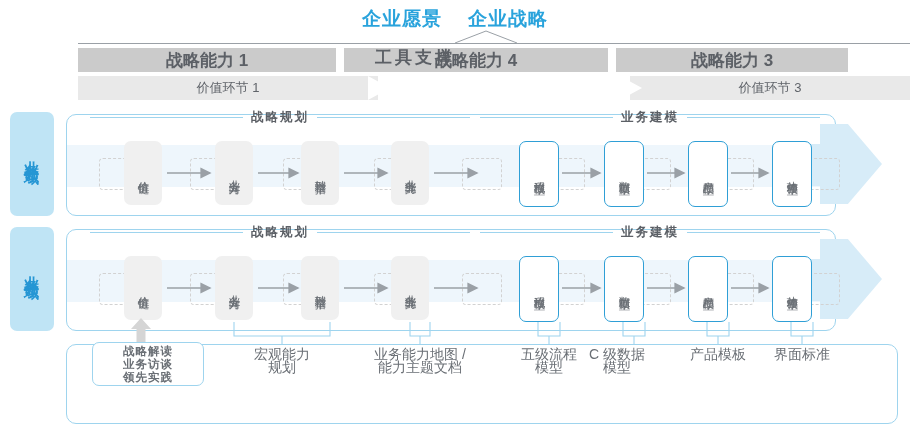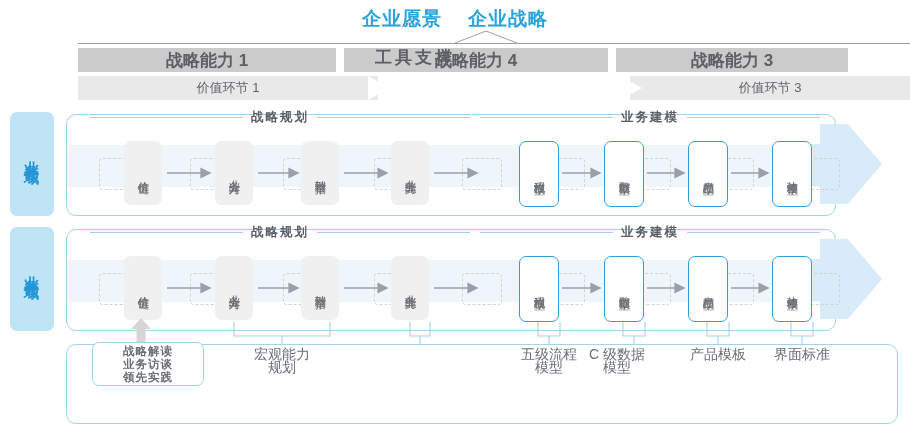--- a/index.html
+++ b/index.html
@@ -315,20 +315,22 @@
   <div class="tool-title">工具支撑</div>
 
   <div class="strategy-chip">
     <span style="white-space:pre-line;">战略解读
 业务访谈
 领先实践</span>
   </div>
 
   <div class="tool-label" style="left:222px;top:348px;width:120px;white-space:pre-line;">宏观能力
 规划</div>
+  <div class="tool-label" style="left:355px;top:348px;width:130px;white-space:pre-line;">业务能力地图 /
+能力主题文档</div>
   <div class="tool-label" style="left:499px;top:348px;width:100px;white-space:pre-line;">五级流程
 模型</div>
   <div class="tool-label" style="left:572px;top:348px;width:90px;white-space:pre-line;">C 级数据
 模型</div>
   <div class="tool-label" style="left:673px;top:348px;width:90px;white-space:pre-line;">产品模板</div>
   <div class="tool-label" style="left:757px;top:348px;width:90px;white-space:pre-line;">界面标准</div>
 
 </div>
 
 </body></html>

